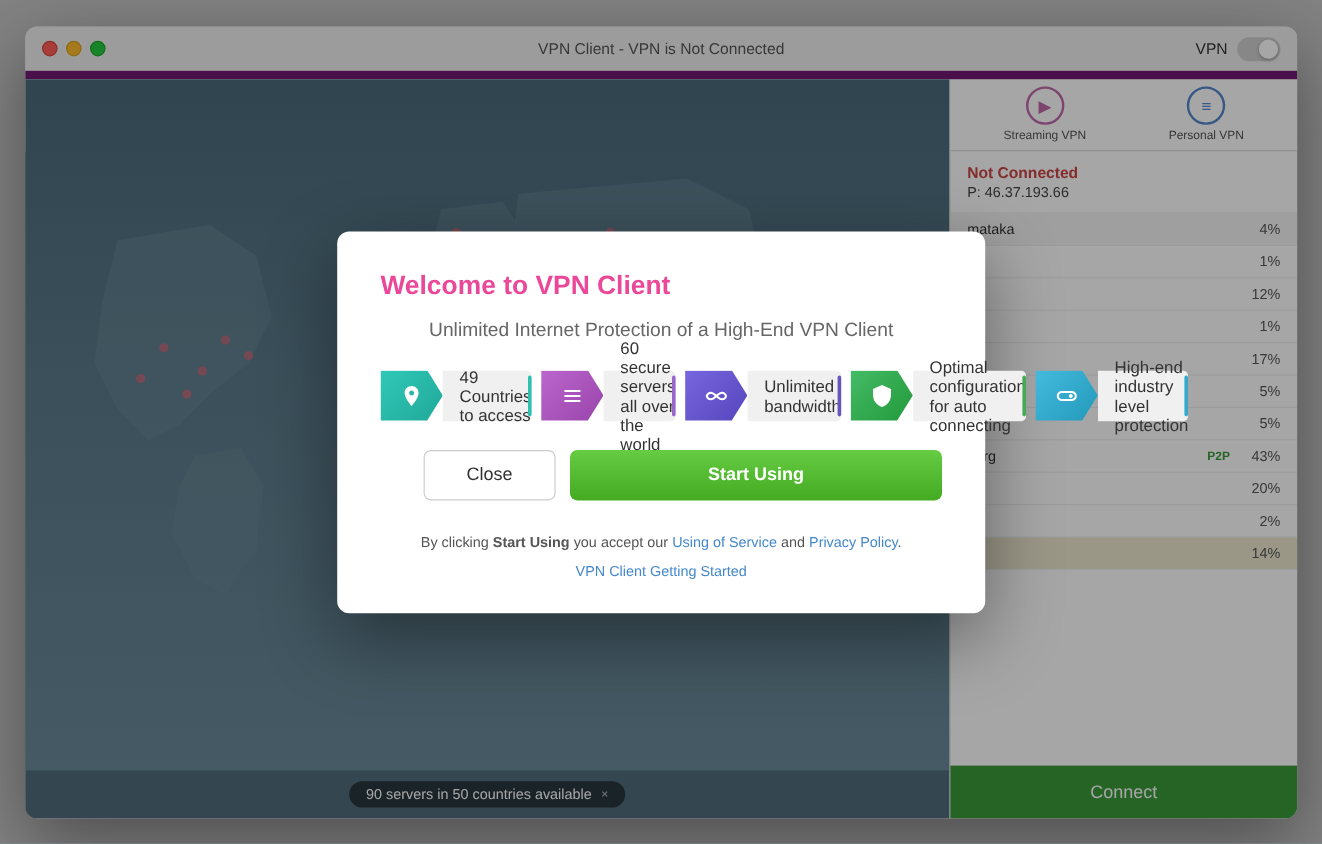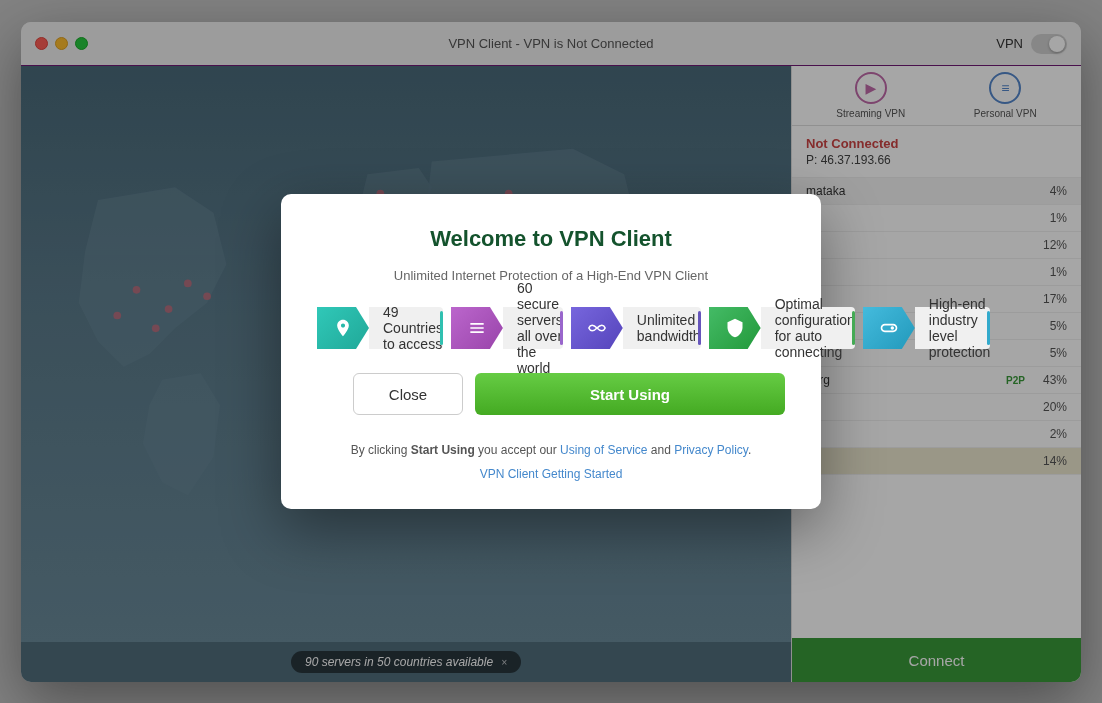--- a/index.html
+++ b/index.html
@@ -25,21 +25,21 @@
       background: #e8e8e8;
     }
 
     
     .titlebar {
       height: 44px;
       background: #f0f0f0;
       display: flex;
       align-items: center;
       justify-content: center;
-      border-bottom: 1px solid #701a75;
+      border-bottom: 7px solid #701a75;
       position: relative;
       flex-shrink: 0;
     }
     .traffic-lights {
       position: absolute;
       left: 14px;
       display: flex;
       gap: 7px;
       align-items: center;
     }
@@ -155,21 +155,20 @@
     }
     .servers-badge {
       background: rgba(0,0,0,0.5);
       color: white;
       font-size: 12px;
       padding: 4px 14px;
       border-radius: 20px;
       display: flex;
       align-items: center;
       gap: 8px;
-      font-style: italic;
     }
     .badge-close {
       font-size: 10px;
       opacity: 0.7;
       cursor: pointer;
     }
 
     
     .right-panel {
       width: 290px;
@@ -288,26 +287,26 @@
     .modal {
       background: white;
       border-radius: 10px;
       width: 540px;
       padding: 32px 36px 28px;
       box-shadow: 0 20px 60px rgba(0,0,0,0.4);
     }
     .modal-title {
       font-size: 22px;
       font-weight: 700;
-      text-align: center;
-      color: #14532d;
+      text-align: left;
+      color: #ec4899;
       margin-bottom: 16px;
     }
     .modal-subtitle {
-      font-size: 13px;
+      font-size: 16px;
       text-align: center;
       color: #666;
       margin-bottom: 24px;
     }
 
     
     .feature-list {
       display: flex;
       flex-direction: row;
       gap: 8px;

